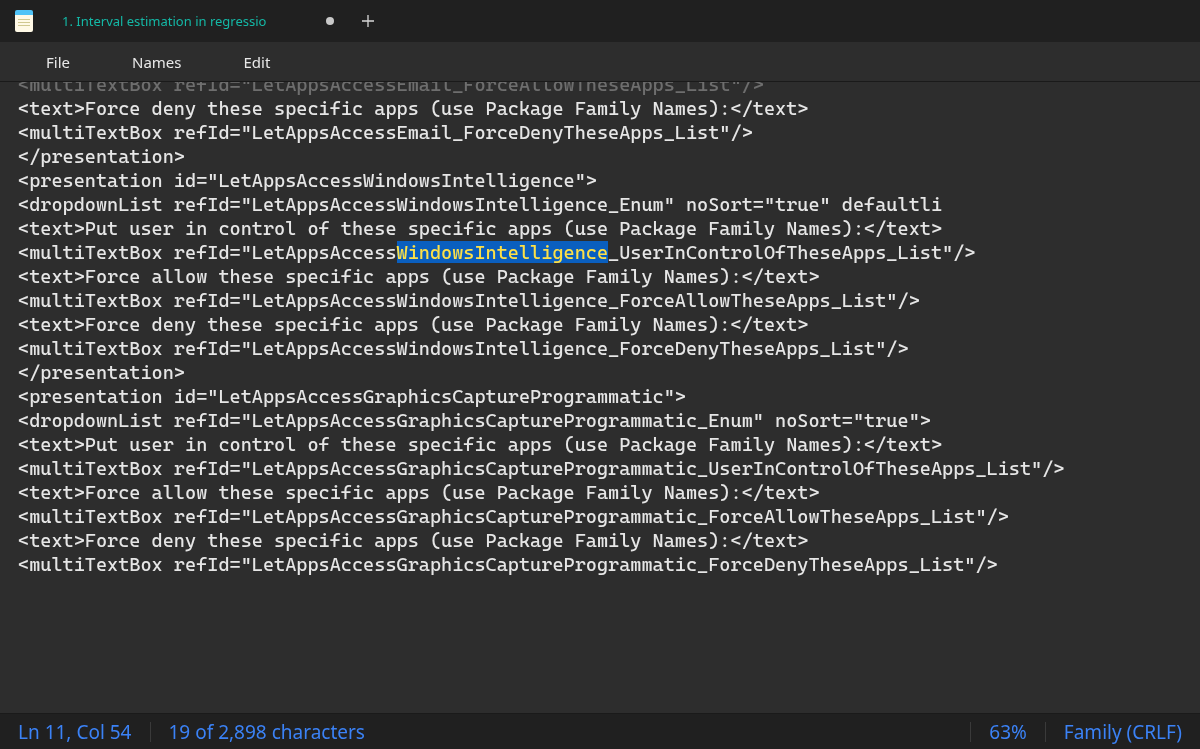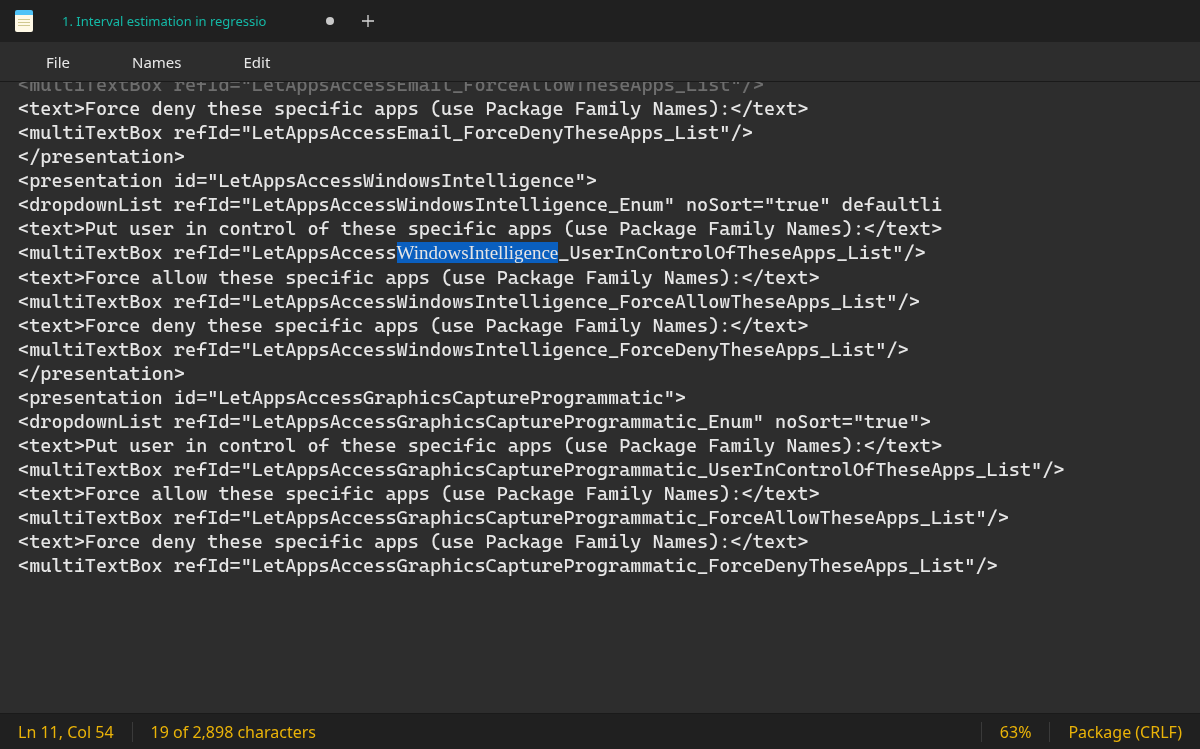--- a/index.html
+++ b/index.html
@@ -12,22 +12,22 @@
   .tab.inactive { background: transparent; }
   .tab.active { background: #2d2d2d; }
   .tab-title { flex: 1; white-space: nowrap; overflow: hidden; text-overflow: clip; }
   .tab .dot { width: 8px; height: 8px; border-radius: 50%; background: #c9c9c9; flex-shrink: 0; }
   .tab .close { width: 14px; height: 14px; display: flex; align-items: center; justify-content: center; color: #cfcfcf; font-size: 13px; }
   .new-tab { width: 40px; display: flex; align-items: center; justify-content: center; color: #d8d8d8; font-size: 18px; }
   .menu-bar { height: 40px; display: flex; align-items: center; gap: 34px; padding: 0 18px; background: #2d2d2d; font-size: 15px; color: #e8e8e8; border-bottom: 1px solid #1a1a1a; }
   .menu-item { cursor: default; margin-left: 28px; }
   .editor { height: calc(749px - 42px - 40px - 36px); background: #2d2d2d; padding: 2px 18px 0 18px; font-family: Consolas, "Cascadia Mono", monospace; font-size: 19px; line-height: 24px; color: #e6e6e6; white-space: pre; overflow: hidden; position: relative; }
   .editor .cutoff { color: #e6e6e6; }
-  .editor .sel { background: #0a5fbf; color: #e5e5e5; font-family: Liberation Serif, serif; }
-  .status-bar { height: 36px; display: flex; align-items: center; background: #202020; border-top: 1px solid #1a1a1a; font-size: 16px; color: #eab308; }
+  .editor .sel { background: #0a5fbf; color: #fde047; }
+  .status-bar { height: 36px; display: flex; align-items: center; background: #202020; border-top: 1px solid #1a1a1a; font-size: 19px; color: #3b82f6; }
   .status-cell { padding: 0 18px; height: 100%; display: flex; align-items: center; }
   .status-sep { width: 1px; height: 20px; background: #3a3a3a; }
   .status-flex { flex: 1; }
   .ln { display: block; }
 </style>
 </head>
 <body>
 
 <div class="title-bar">
   <div class="app-icon">
@@ -53,14 +53,14 @@
 <div class="editor"><span class="ln cutoff" style="opacity:.35;transform:translateY(-12px);position:absolute;">&lt;multiTextBox refId="LetAppsAccessEmail_ForceAllowTheseApps_List"/&gt;</span><span class="ln" style="margin-top:12px">&lt;text&gt;Force deny these specific apps (use Package Family Names):&lt;/text&gt;</span><span class="ln">&lt;multiTextBox refId="LetAppsAccessEmail_ForceDenyTheseApps_List"/&gt;</span><span class="ln"></span><span class="ln">&lt;/presentation&gt;</span><span class="ln"></span><span class="ln">&lt;presentation id="LetAppsAccessWindowsIntelligence"&gt;</span><span class="ln">&lt;dropdownList refId="LetAppsAccessWindowsIntelligence_Enum" noSort="true" defaultli</span><span class="ln">&lt;text&gt;Put user in control of these specific apps (use Package Family Names):&lt;/text&gt;</span><span class="ln"><span>&lt;multiTextBox refId="LetAppsAccess</span><span class="sel">WindowsIntelligence</span><span>_UserInControlOfTheseApps_List"/&gt;</span></span><span class="ln">&lt;text&gt;Force allow these specific apps (use Package Family Names):&lt;/text&gt;</span><span class="ln">&lt;multiTextBox refId="LetAppsAccessWindowsIntelligence_ForceAllowTheseApps_List"/&gt;</span><span class="ln">&lt;text&gt;Force deny these specific apps (use Package Family Names):&lt;/text&gt;</span><span class="ln">&lt;multiTextBox refId="LetAppsAccessWindowsIntelligence_ForceDenyTheseApps_List"/&gt;</span><span class="ln"></span><span class="ln">&lt;/presentation&gt;</span><span class="ln"></span><span class="ln">&lt;presentation id="LetAppsAccessGraphicsCaptureProgrammatic"&gt;</span><span class="ln">&lt;dropdownList refId="LetAppsAccessGraphicsCaptureProgrammatic_Enum" noSort="true"&gt;</span><span class="ln">&lt;text&gt;Put user in control of these specific apps (use Package Family Names):&lt;/text&gt;</span><span class="ln">&lt;multiTextBox refId="LetAppsAccessGraphicsCaptureProgrammatic_UserInControlOfTheseApps_List"/&gt;</span><span class="ln">&lt;text&gt;Force allow these specific apps (use Package Family Names):&lt;/text&gt;</span><span class="ln">&lt;multiTextBox refId="LetAppsAccessGraphicsCaptureProgrammatic_ForceAllowTheseApps_List"/&gt;</span><span class="ln">&lt;text&gt;Force deny these specific apps (use Package Family Names):&lt;/text&gt;</span><span class="ln">&lt;multiTextBox refId="LetAppsAccessGraphicsCaptureProgrammatic_ForceDenyTheseApps_List"/&gt;</span></div>
 
 <div class="status-bar">
   <div class="status-cell">Ln 11, Col 54</div>
   <div class="status-sep"></div>
   <div class="status-cell">19 of 2,898 characters</div>
   <div class="status-flex"></div>
   <div class="status-sep"></div>
   <div class="status-cell">63%</div>
   <div class="status-sep"></div>
-  <div class="status-cell">Package (CRLF)</div>
+  <div class="status-cell">Family (CRLF)</div>
 </div>
 
 </body></html>

